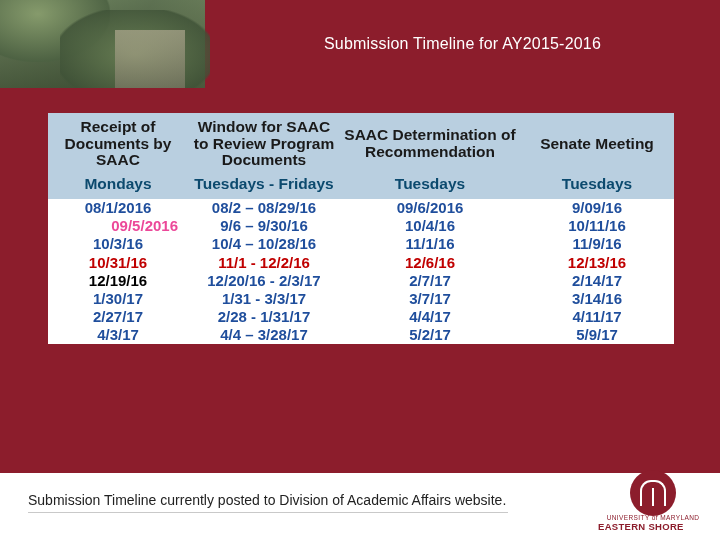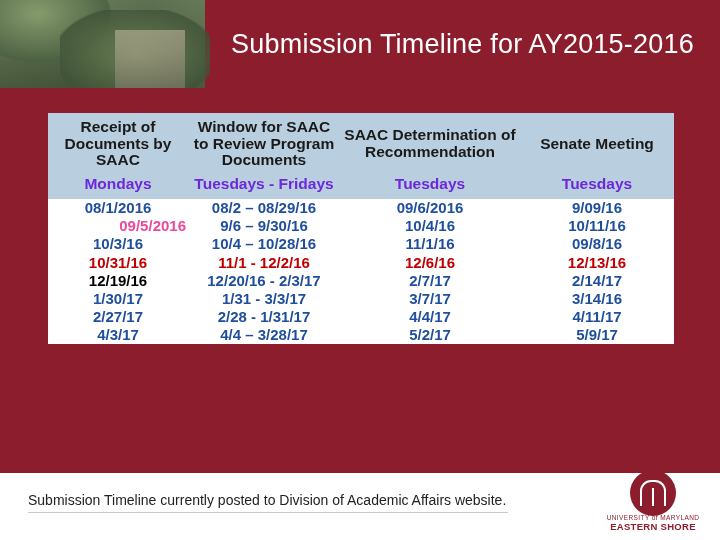--- a/index.html
+++ b/index.html
@@ -64,21 +64,21 @@
   #banner-title {
     position: absolute;
     left: 205px;
     top: 0;
     width: 515px;
     height: 88px;
     display: flex;
     align-items: center;
     justify-content: center;
     color: #ffffff;
-    font-size: 27px;
+    font-size: 16px;
     text-align: right;
     padding: 0 8px;
     box-sizing: border-box;
     letter-spacing: 0.2px;
   }
   
   #body-region {
     position: absolute;
     left: 0;
     top: 88px;
@@ -107,30 +107,30 @@
   }
   #timeline-table thead th {
     background: #b9cfe0;
     color: #1a1a1a;
     font-weight: bold;
     font-size: 15.5px;
     padding: 6px 2px 4px 2px;
   }
   #timeline-table tr.subhead td {
     background: #b9cfe0;
-    color: #6d28d9;
+    color: #0c4a6e;
     font-weight: bold;
     font-size: 15.5px;
     padding: 3px 2px 6px 2px;
     text-align: center;
   }
   #timeline-table tbody td {
     background: #ffffff;
     font-weight: bold;
-    padding: 1px 2px;
+    padding: 1px 10px;
     font-size: 15px;
   }
   .col1 { width: 140px; }
   .col2 { width: 152px; }
   .col3 { width: 180px; }
   .col4 { width: 154px; }
   
   #footer-note {
     position: absolute;
     left: 28px;
@@ -194,21 +194,21 @@
     text-align: center;
     color: #8c1d2c;
     font-size: 6.5px;
     letter-spacing: 0.4px;
   }
   #seal-text-2 {
     position: absolute;
     left: 0;
     top: 51px;
     width: 110px;
-    text-align: center;
+    text-align: left;
     color: #8c1d2c;
     font-size: 9.5px;
     font-weight: bold;
     letter-spacing: 0.3px;
   }
 </style>
 </head>
 <body>
 
 <div id="slide">
@@ -256,21 +256,21 @@
       <tr>
         <td style="color: #ec4899; text-align: right;">09/5/2016</td>
         <td style="color: rgb(31, 78, 156);">9/6 – 9/30/16</td>
         <td style="color: rgb(31, 78, 156);">10/4/16</td>
         <td style="color: rgb(31, 78, 156);">10/11/16</td>
       </tr>
       <tr>
         <td style="color: rgb(31, 78, 156);">10/3/16</td>
         <td style="color: rgb(31, 78, 156);">10/4 – 10/28/16</td>
         <td style="color: rgb(31, 78, 156);">11/1/16</td>
-        <td style="color: rgb(31, 78, 156);">09/8/16</td>
+        <td style="color: rgb(31, 78, 156);">11/9/16</td>
       </tr>
       <tr>
         <td style="color: rgb(192, 0, 0);">10/31/16</td>
         <td style="color: rgb(192, 0, 0);">11/1 - 12/2/16</td>
         <td style="color: rgb(192, 0, 0);">12/6/16</td>
         <td style="color: rgb(192, 0, 0);">12/13/16</td>
       </tr>
       <tr>
         <td style="color: #000000;">12/19/16</td>
         <td style="color: rgb(31, 78, 156);">12/20/16 - 2/3/17</td>

